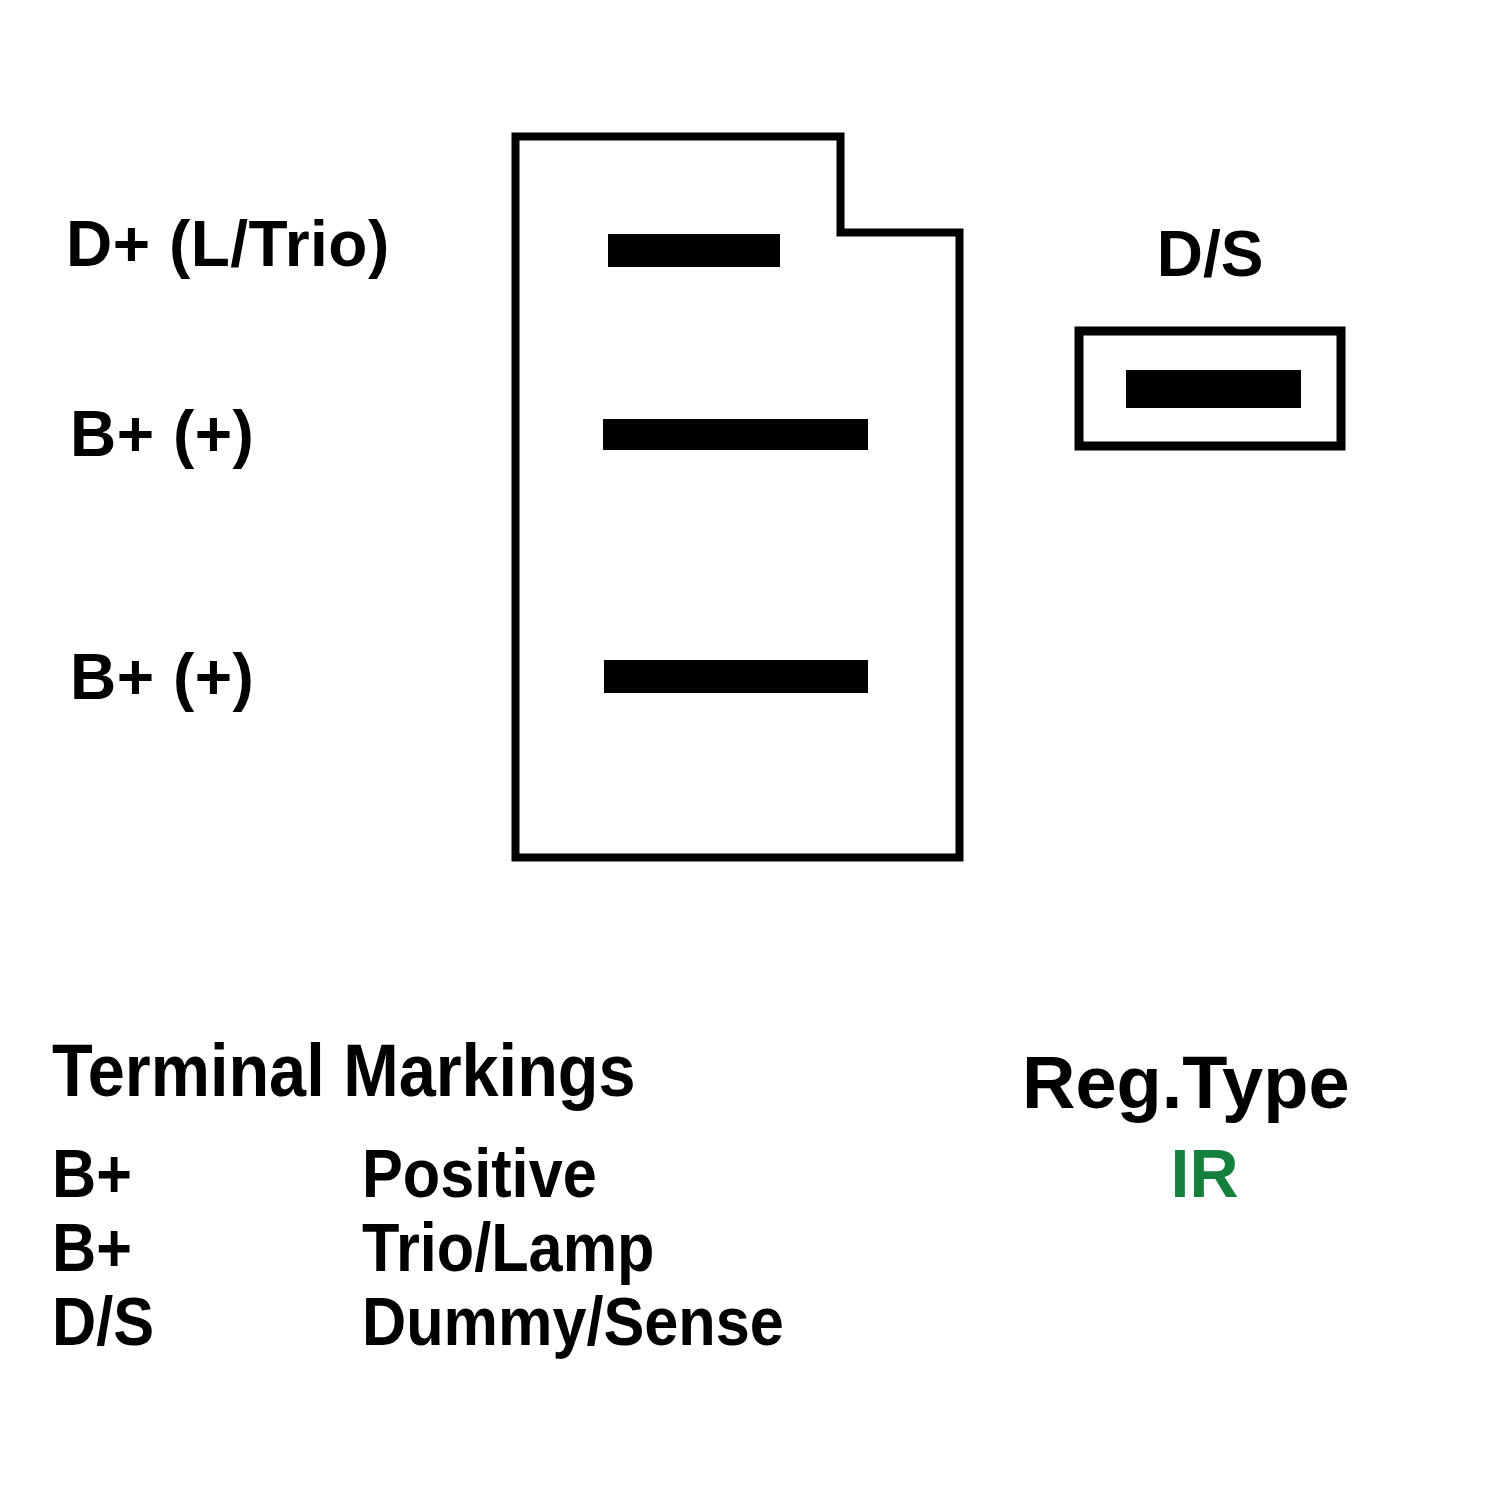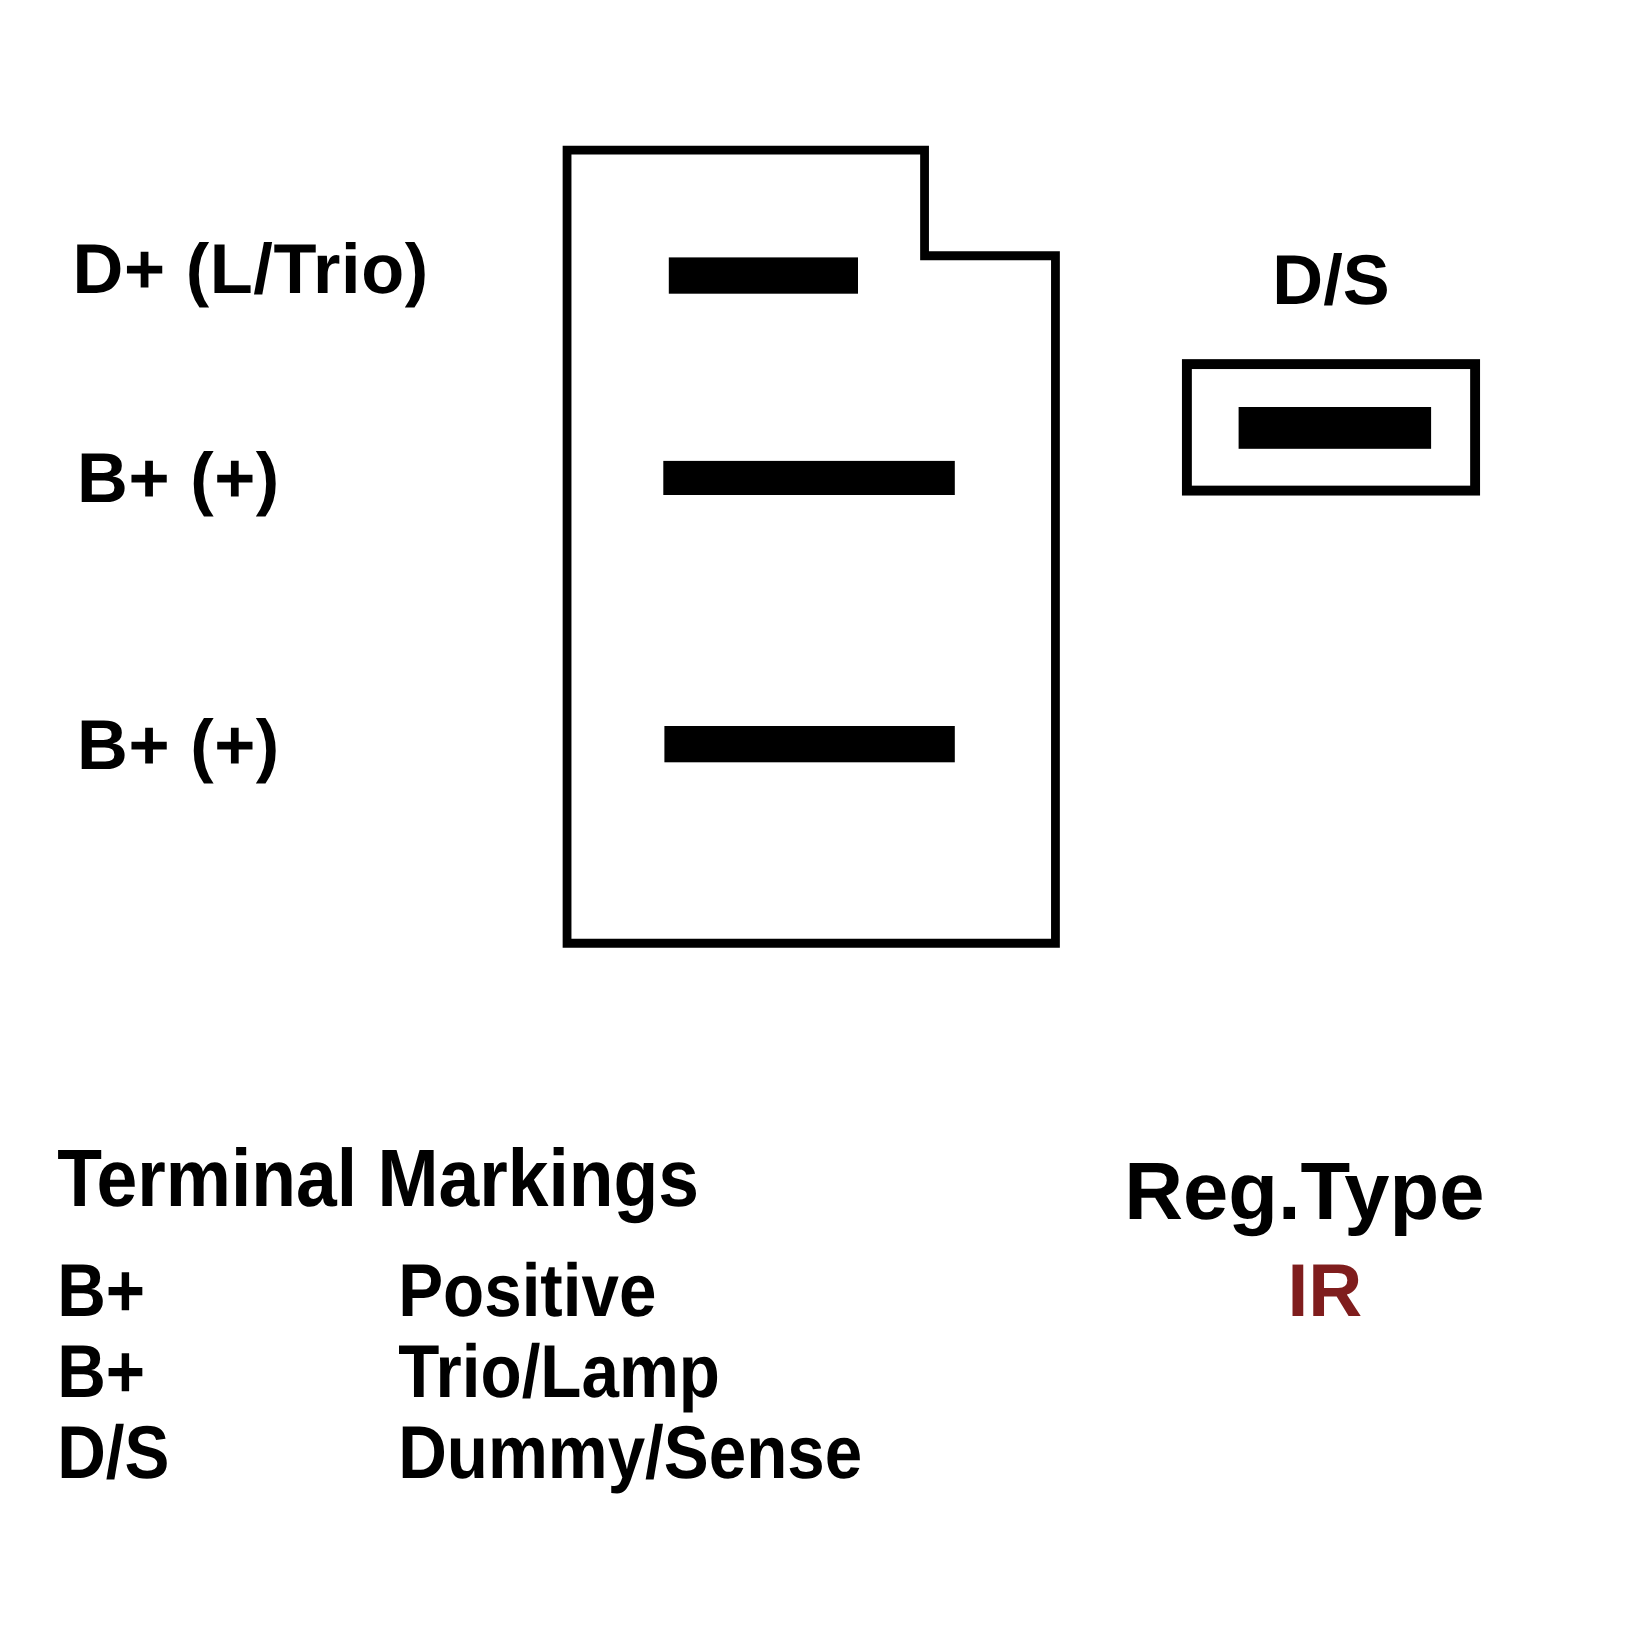--- a/index.html
+++ b/index.html
@@ -107,21 +107,21 @@
     position: absolute;
     left: 1022px;
     top: 126px;
     width: 365px;
     text-align: center;
     font-family: "Liberation Sans", "DejaVu Sans", sans-serif;
     font-weight: bold;
     font-size: 68px;
     line-height: 74px;
     white-space: nowrap;
-    color: #7f1d1d;
+    color: #15803d;
   }
 </style>
 </head>
 <body>
 
 <div id="page">
 
   <svg id="diagram-svg" viewBox="0 0 1500 1000">
 
     <path d="M 515.5 136.5 L 840.5 136.5 L 840.5 232.5 L 959.5 232.5 L 959.5 857.5 L 515.5 857.5 Z" fill="#ffffff" stroke="#000000" stroke-width="8"></path>

